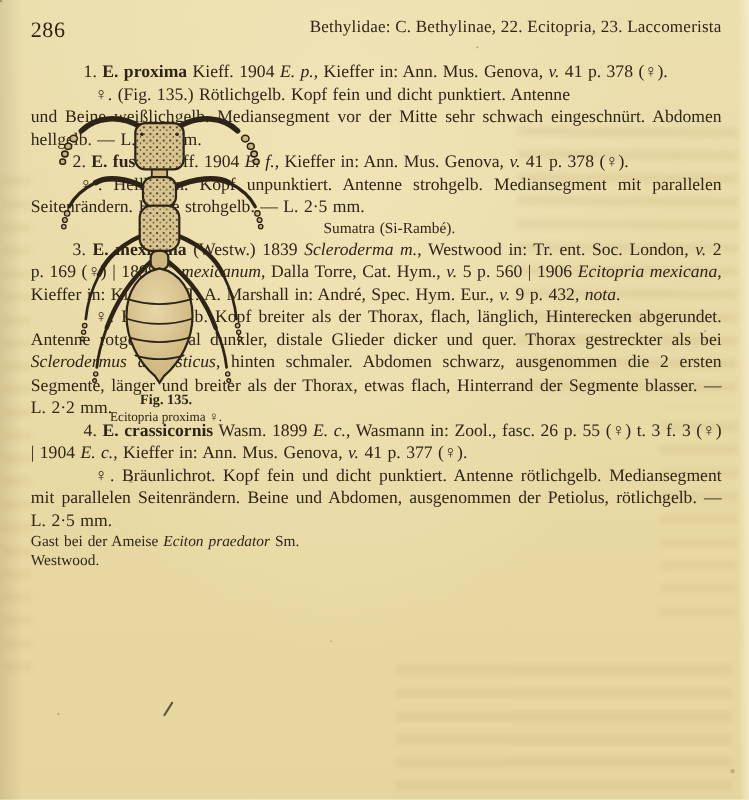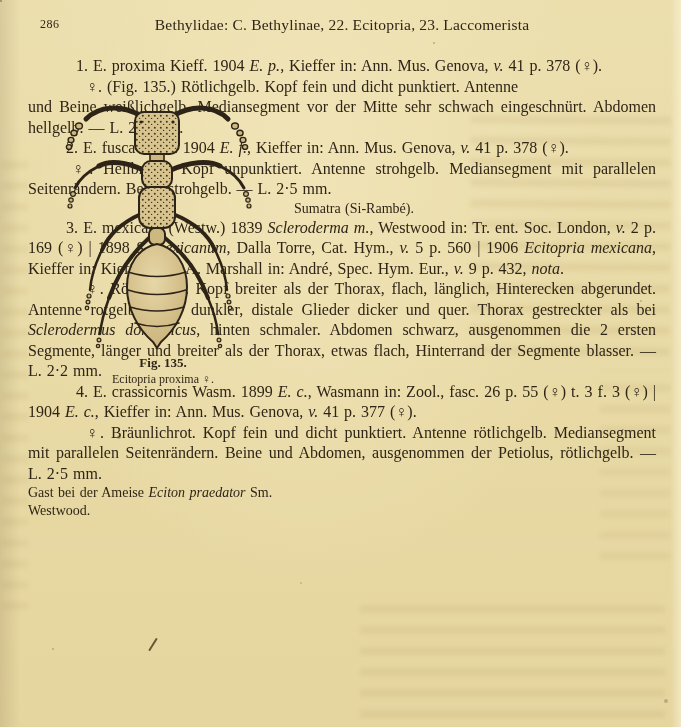--- a/index.html
+++ b/index.html
@@ -22,39 +22,39 @@
   .specks{position:absolute;left:0;top:0;width:2px;height:2px;border-radius:50%;
     background:rgba(60,45,20,.45);
     box-shadow:433px 42px 0 rgba(60,45,20,.3),118px 436px 0 1px rgba(60,45,20,.3),
       640px 300px 0 rgba(60,45,20,.25),52px 648px 0 rgba(60,45,20,.25),
       300px 582px 0 rgba(60,45,20,.2),665px 700px 0 1px rgba(60,45,20,.25);}
   .smudge{position:absolute;left:152px;top:637px;width:2px;height:15px;
     background:rgba(45,33,16,.7);transform:rotate(32deg);border-radius:2px;}
 
   .page-inner{position:absolute;left:0;top:0;right:0;bottom:0;padding:16px 25px 0 28px;}
   .page-header{position:relative;height:22px;}
-  .page-number{position:absolute;left:12px;top:1px;font-size:12px;letter-spacing:.5px;}
-  .running-header{text-align:center;font-size:15.5px;letter-spacing:.2px;}
+  .page-number{position:absolute;left:0;top:1px;font-size:20px;letter-spacing:.5px;}
+  .running-header{text-align:right;font-size:15.5px;letter-spacing:.2px;}
 
   .body-text{margin-top:18px;font-size:16px;line-height:20.5px;text-align:justify;word-spacing:.06em;}
   .body-text p{margin:0;}
   .sp-heading{text-indent:48px;margin-top:7px;}
   .desc{text-indent:58px;margin-top:5px;}
   .desc-intro{white-space:nowrap;}
   .desc-cont{margin-top:0;}
   .locality{font-size:14px;line-height:18px;text-align:left;margin-top:6px;margin-bottom:1px;margin-left:62px;}
   .col{margin-left:244px;}
   .col.sp-heading{text-indent:38px;}
   .col.desc{text-indent:44px;}
   .locality.col{margin-left:266px;}
   .s-n{font-style:normal;}
-  .s-b{font-weight:normal;}
+  .s-b{font-weight:bold;}
   .s-i{font-style:italic;}
 
-  .figure-box{position:absolute;left:48px;top:102px;width:230px;text-align:center;}
+  .figure-box{position:absolute;left:36px;top:102px;width:230px;text-align:center;}
   .figure-box svg{display:block;margin:0 auto;}
   .fig-caption-1{font-size:13px;font-weight:bold;line-height:16px;margin-top:5px;}
   .fig-caption-2{font-size:12px;font-weight:normal;line-height:17px;}
 </style>
 </head>
 <body>
 
 <div class="bleed b1"></div>
 <div class="bleed b2"></div>
 <div class="bleed b3"></div>

